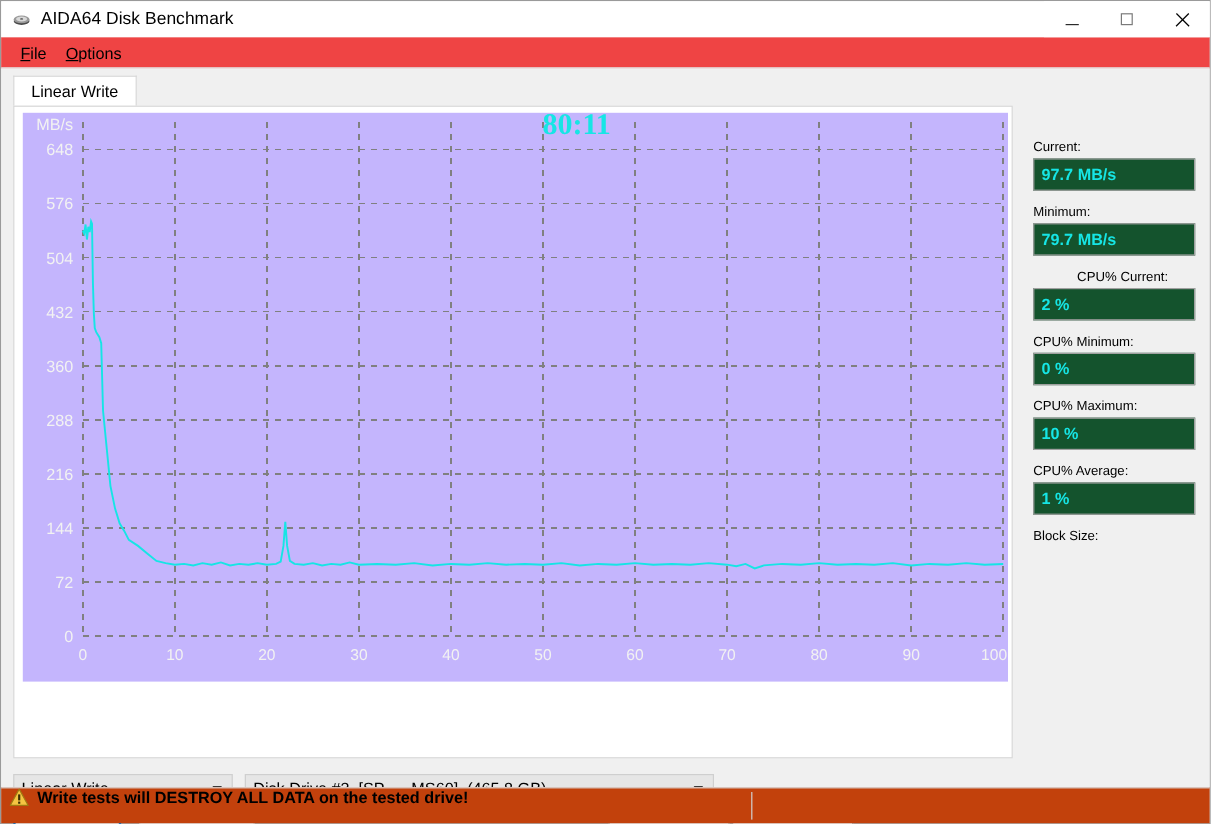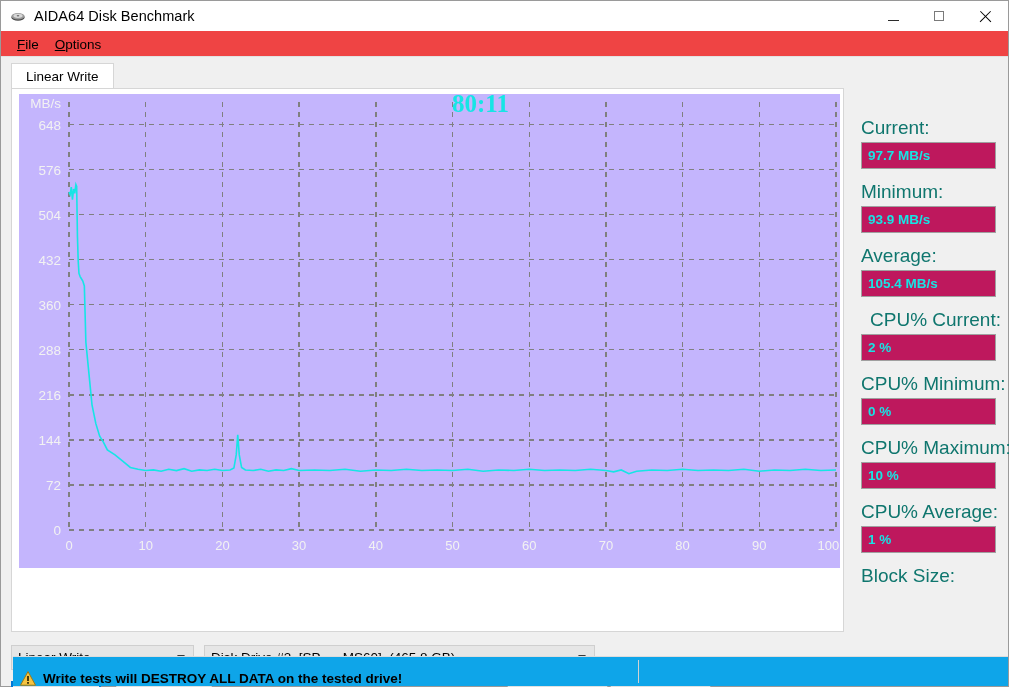--- a/index.html
+++ b/index.html
@@ -234,53 +234,52 @@
   #btn-clear { left: 599px; top: 36px; width: 101px; }
 
   
   .rightcol {
     position: absolute;
     left: 860px;
     top: 60px;
     width: 149px;
   }
   .stat-label {
-    font-size: 19px;
-    color: #0f766e;
+    font-size: 11px;
+    color: #000000;
     margin-bottom: 3px;
     white-space: nowrap;
   }
   .stat-box {
     height: 27px;
-    background: #be185d;
+    background: #14532d;
     border: 1px solid #a0a0a0;
     box-sizing: border-box;
     display: flex;
     align-items: center;
     padding-left: 6px;
     color: #16e5e5;
     font-weight: bold;
     font-size: 13.5px;
     font-family: "Liberation Sans", sans-serif;
     margin-bottom: 12px;
     width: 135px;
   }
   .stat-group { margin-bottom: 0; }
   .stat-group.gap { margin-top: 10px; text-align: center; }
 
   
   .statusbar {
     height: 29px;
     min-height: 29px;
-    background: #0ea5e9;
+    background: #c2410c;
     border-top: 1px solid #dcdcdc;
     display: flex;
-    align-items: flex-end;
-    position: relative;
-    margin-left: 12px;
+    align-items: flex-start;
+    position: relative;
   }
   .warn-icon {
     width: 16px;
     height: 15px;
     margin-left: 7px;
     margin-right: 7px;
     flex: 0 0 auto;
   }
   .warn-text {
     font-size: 13.5px;
@@ -417,25 +416,21 @@
       </div>
     </div>
 
     <div class="rightcol" id="stats-panel">
         <div class="stat-group">
           <div class="stat-label">Current:</div>
           <div class="stat-box">97.7 MB/s</div>
         </div>
         <div class="stat-group">
           <div class="stat-label">Minimum:</div>
-          <div class="stat-box">93.9 MB/s</div>
-        </div>
-        <div class="stat-group">
-          <div class="stat-label">Average:</div>
-          <div class="stat-box">105.4 MB/s</div>
+          <div class="stat-box">79.7 MB/s</div>
         </div>
         <div class="stat-group gap">
           <div class="stat-label">CPU% Current:</div>
           <div class="stat-box">2 %</div>
         </div>
         <div class="stat-group">
           <div class="stat-label">CPU% Minimum:</div>
           <div class="stat-box">0 %</div>
         </div>
         <div class="stat-group">

